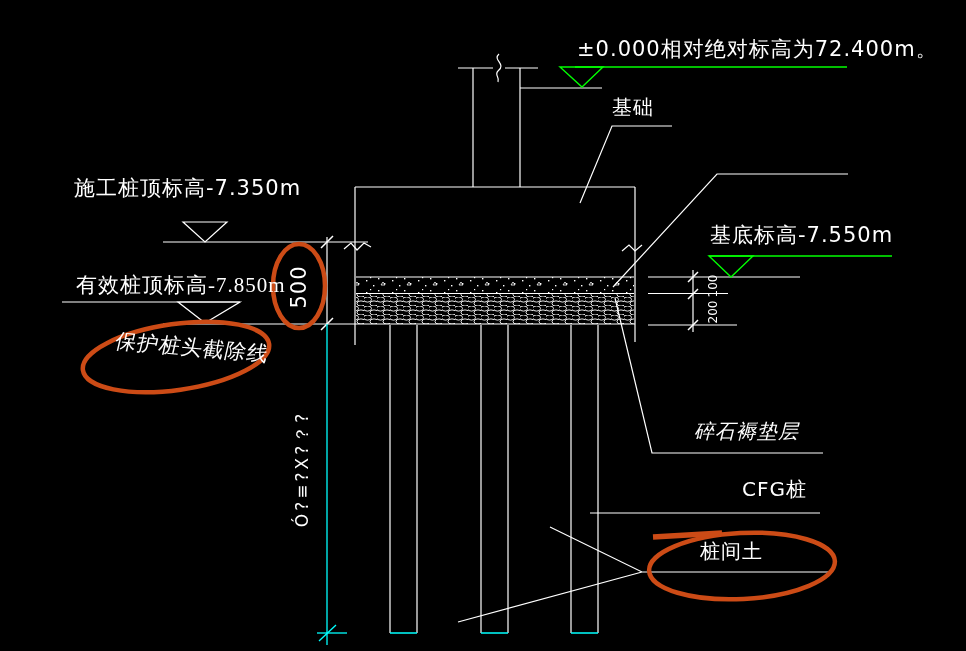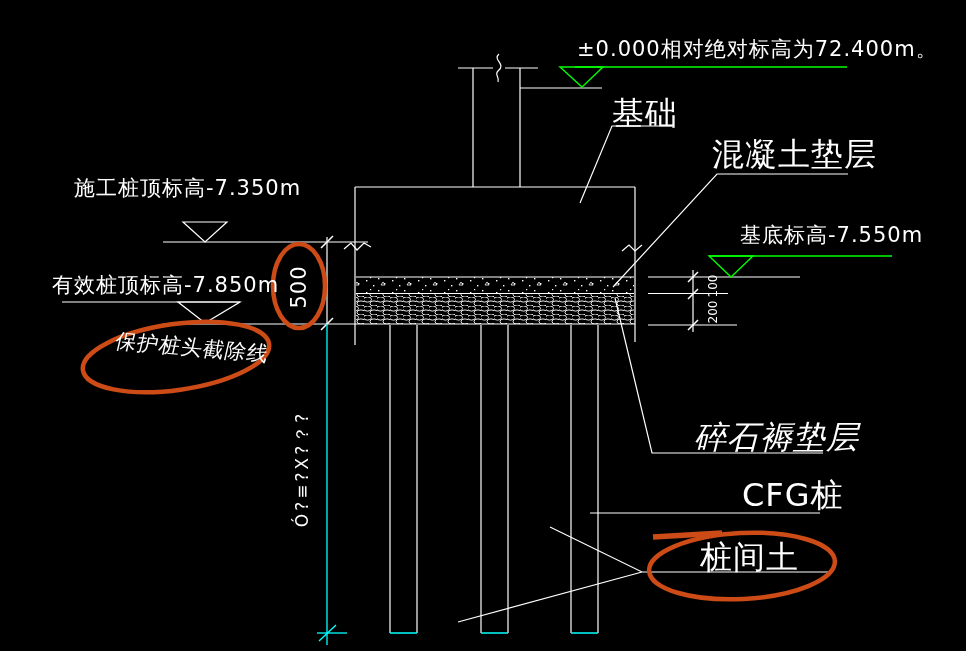--- a/index.html
+++ b/index.html
@@ -1,19 +1,19 @@
 <!DOCTYPE html>
 <html><head>
 <meta charset="utf-8">
 <style>
   html,body{margin:0;padding:0;background:#000;}
   #canvas{position:relative;width:966px;height:651px;background:#000000;overflow:hidden;
           font-family:"DejaVu Sans",sans-serif;border-radius:25px;}
   #linework{position:absolute;left:0;top:0;}
-  .lbl{position:absolute;color:#ffffff;font-size:32px;line-height:1.05;white-space:nowrap;
+  .lbl{position:absolute;color:#ffffff;font-size:20px;line-height:1.05;white-space:nowrap;
        font-family:"DejaVu Sans",sans-serif;font-weight:400;letter-spacing:1px;}
   .lbl.sm{font-size:12px;letter-spacing:0;}
   .lbl.elev{font-size:21px;}
   .rot{transform:translate(-50%,-50%) rotate(-90deg);transform-origin:center center;}
 </style>
 </head>
 <body>
 
 <div id="canvas">
 
@@ -95,24 +95,23 @@
     <g stroke="#cc4b16" stroke-width="4.5" fill="none">
       <ellipse cx="176" cy="357" rx="94" ry="33" transform="rotate(-8 176 357)"></ellipse>
       <ellipse cx="299" cy="286" rx="26" ry="42"></ellipse>
       <ellipse cx="742" cy="566" rx="93" ry="33" transform="rotate(-3 742 566)"></ellipse>
       <path d="M653,537 L722,533" stroke-width="5.5"></path>
     </g>
   </svg>
 
   <div class="lbl elev" style="left:577px;top:38px;">±0.000相对绝对标高为72.400m。</div>
   <div class="lbl" style="left:612px;top:97px;">基础</div>
-  <div class="lbl" style="left:712px;top:138px;">混凝土垫层</div>
-  <div class="lbl elev" style="left:740px;top:224px;">基底标高-7.550m</div>
+  <div class="lbl elev" style="left:710px;top:224px;">基底标高-7.550m</div>
   <div class="lbl elev" style="left:74px;top:177px;">施工桩顶标高-7.350m</div>
-  <div class="lbl elev" style="left:52px;top:274px;">有效桩顶标高-7.850m</div>
+  <div class="lbl elev" style="left:76px;top:274px;font-family:Liberation Serif, serif;">有效桩顶标高-7.850m</div>
   <div class="lbl" style="left:118px;top:330px;font-size:21px;transform:rotate(5deg) skewX(-8deg);transform-origin:left top;">保护桩头截除线</div>
   <div class="lbl" style="left:694px;top:421px;font-style:italic;">碎石褥垫层</div>
   <div class="lbl" style="left:710px;top:479px;margin-left:32px;">CFG桩</div>
   <div class="lbl" style="left:700px;top:541px;">桩间土</div>
 
   <div class="lbl rot" style="left:299px;top:287px;font-size:21px;">500</div>
   <div class="lbl rot sm" style="left:713px;top:286px;">100</div>
   <div class="lbl rot sm" style="left:713px;top:312px;">200</div>
   <div class="lbl rot" style="left:303px;top:469px;font-size:17px;letter-spacing:3px;">Ó?≡?X?？?</div>
 

